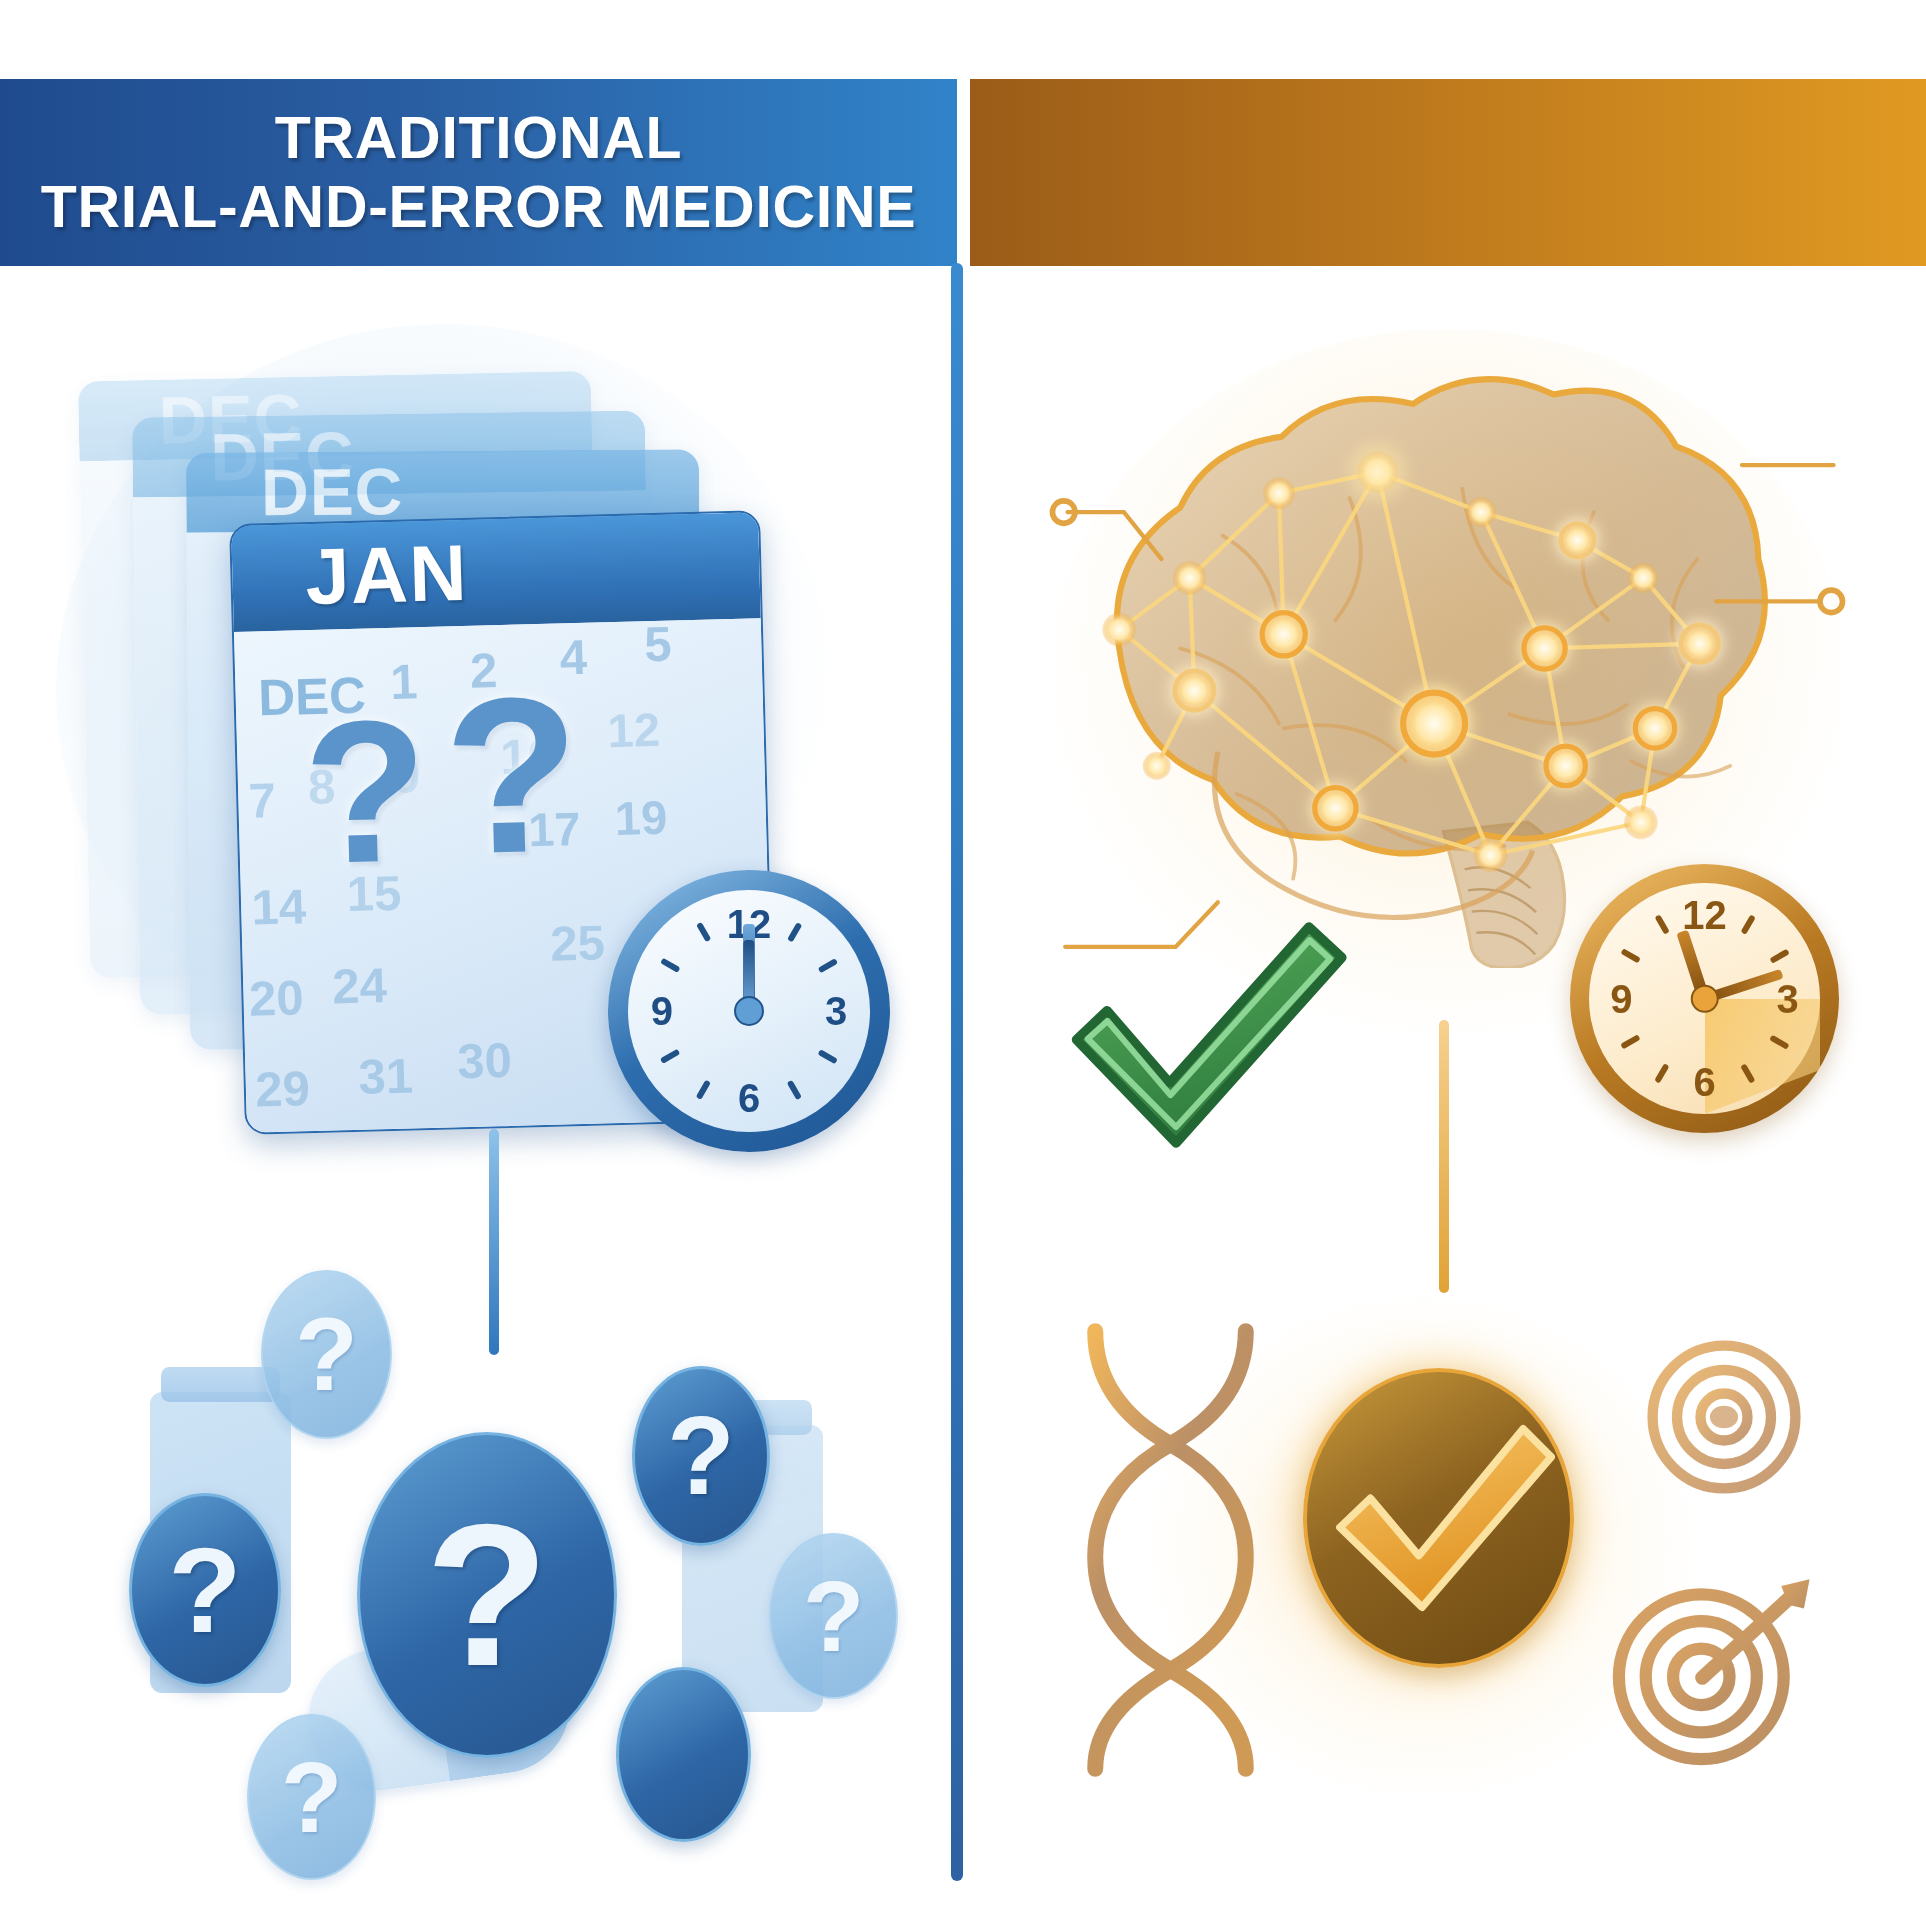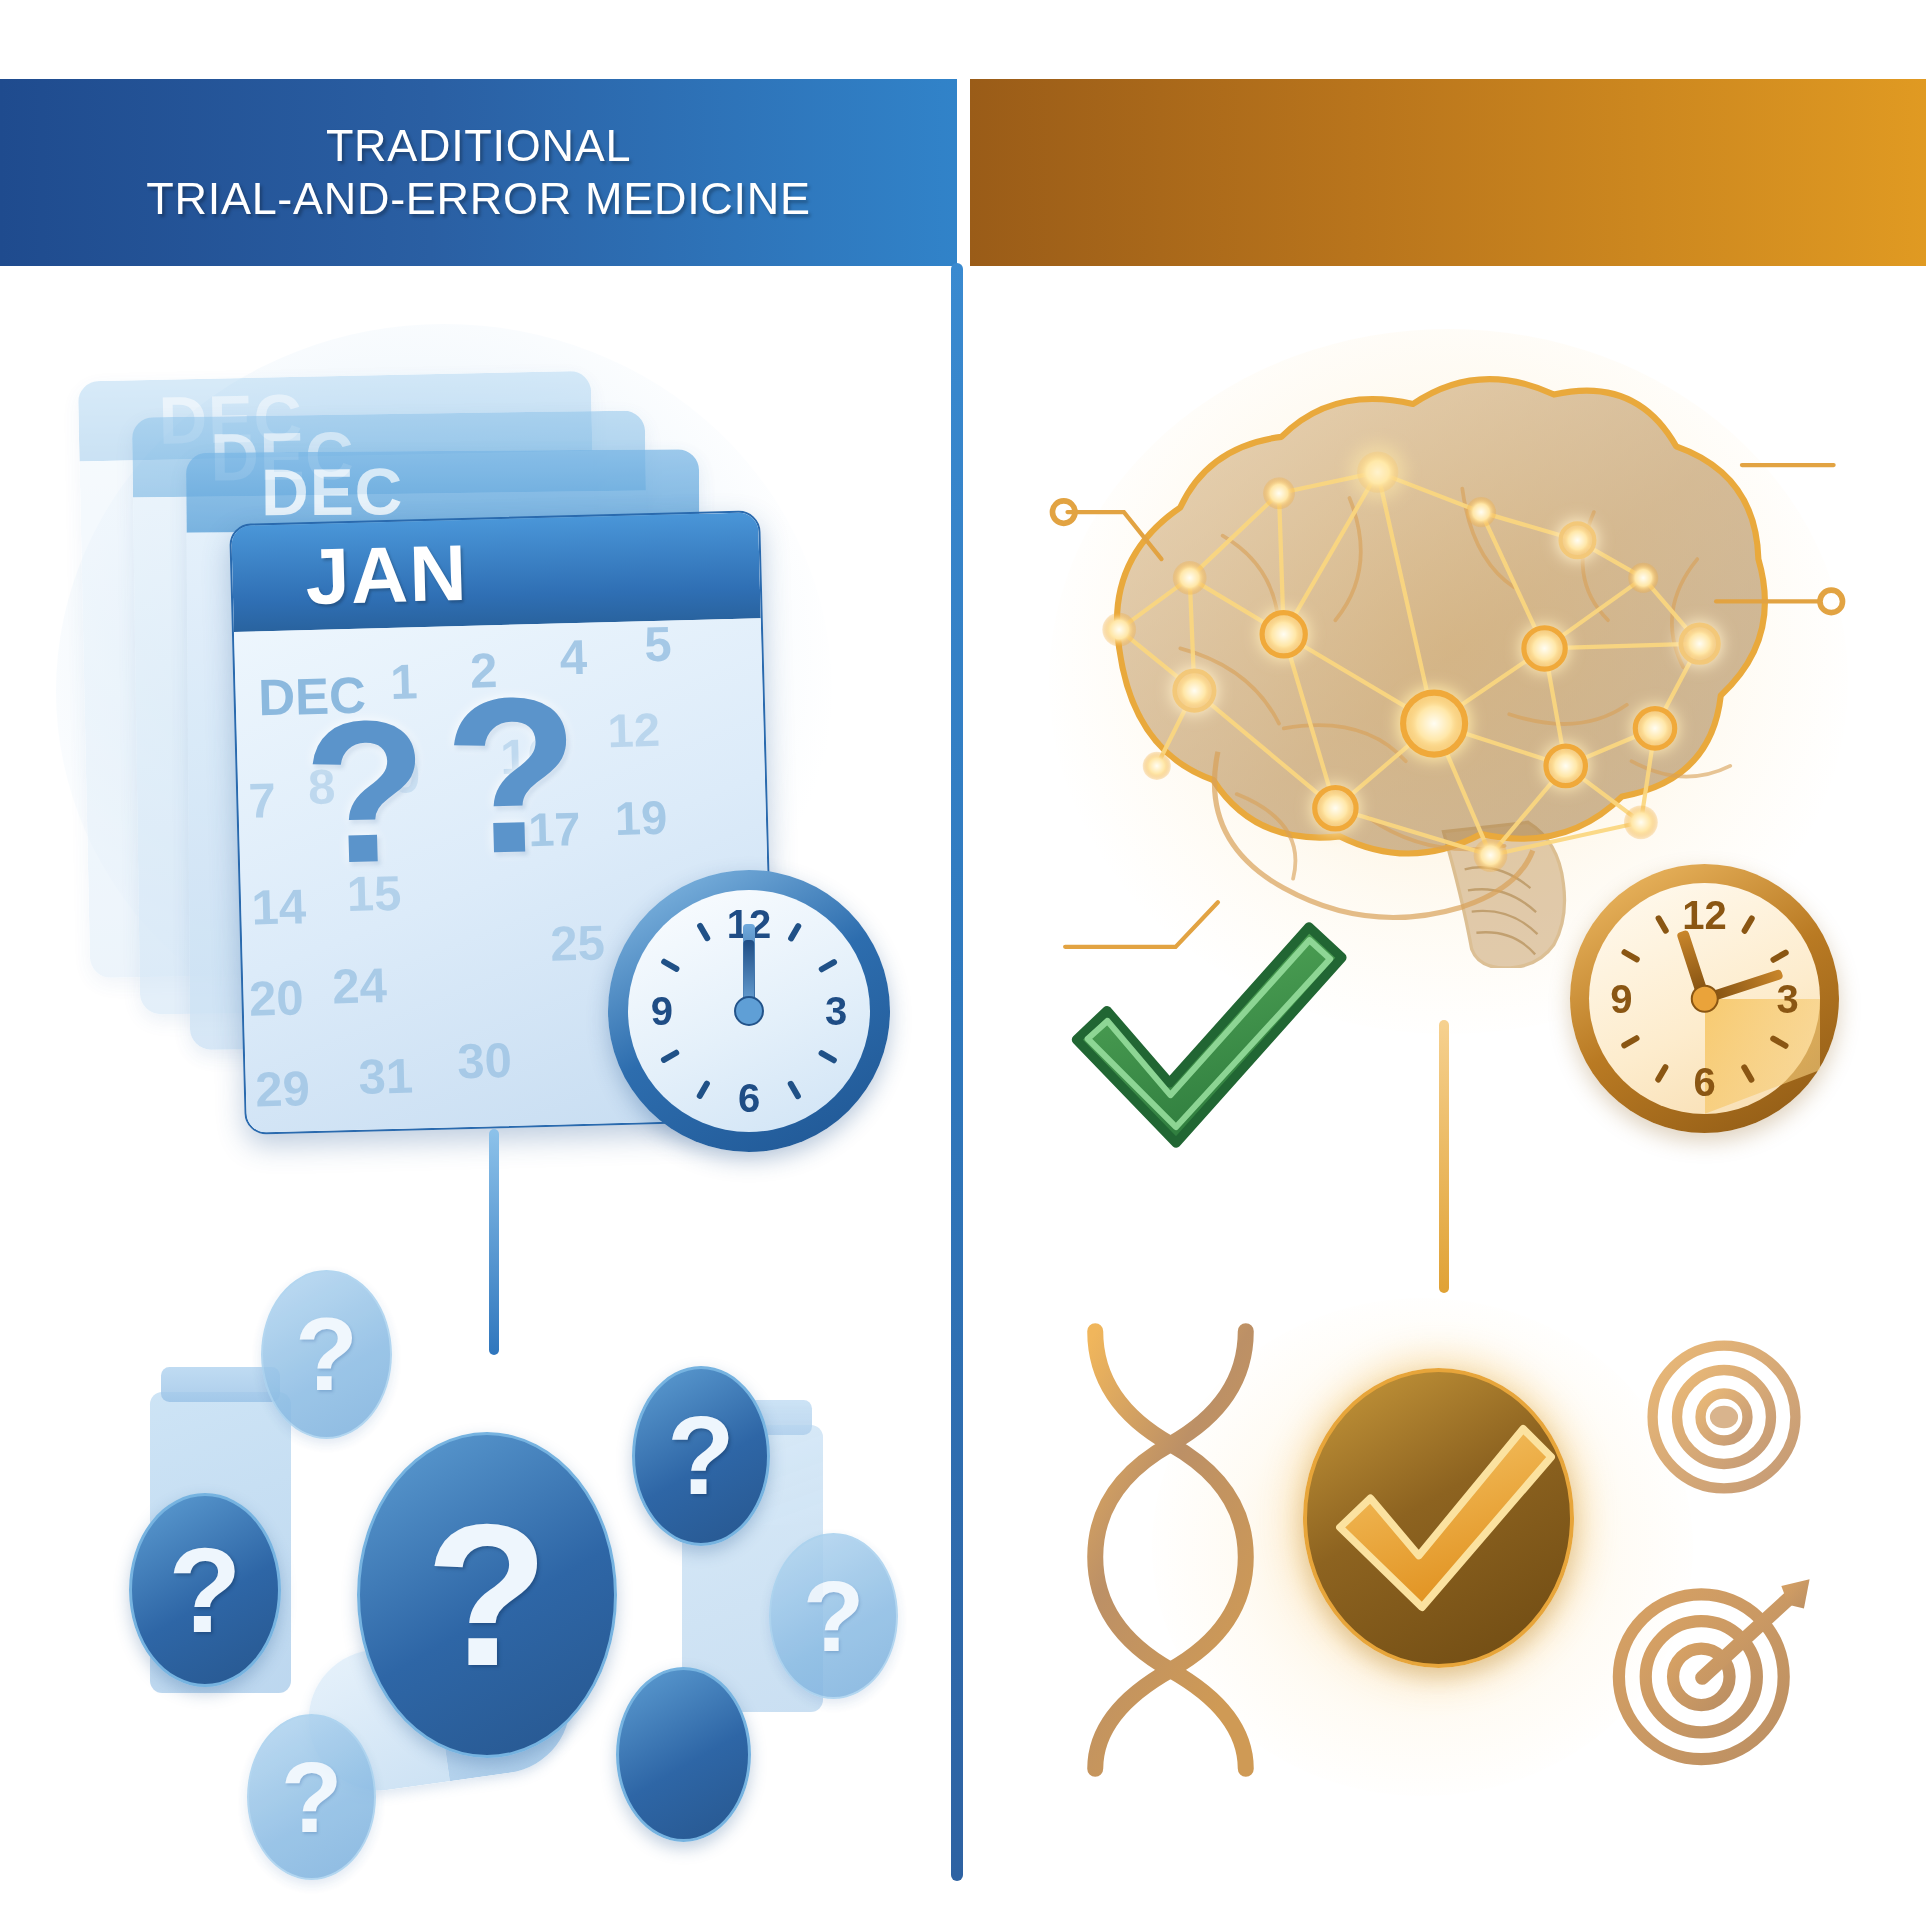--- a/index.html
+++ b/index.html
@@ -3,21 +3,21 @@
 <meta charset="utf-8">
 <style>
   html,body{margin:0;padding:0;background:#fff;}
   body{width:1926px;height:1926px;font-family:"Liberation Sans",sans-serif;overflow:hidden;}
   #stage{position:relative;width:1926px;height:1926px;background:#ffffff;}
 
   
   .banner{position:absolute;top:79px;height:187px;display:flex;align-items:center;justify-content:center;text-align:center;}
   .banner-left{left:0;width:957px;background:linear-gradient(90deg,#1f4b8e 0%,#2a5fa3 45%,#3183c9 100%);}
   .banner-right{left:970px;width:956px;background:linear-gradient(90deg,#9a5c18 0%,#b8741c 40%,#e09a22 100%);}
-  .banner h1{margin:0;color:#ffffff;font-weight:normal;font-size:45px;line-height:1.16;letter-spacing:0.7px;
+  .banner h1{margin:0;color:#ffffff;font-weight:bold;font-size:59px;line-height:1.16;letter-spacing:0.7px;
     text-shadow:2.4px 2.8px 3.3px rgba(0,0,0,.28);}
 
   
   .divider{position:absolute;left:951px;top:263px;width:12.2px;height:1618px;border-radius:6.6px;
     background:linear-gradient(180deg,#3a8ad0 0%,#2f79be 45%,#2e62a2 100%);}
 
   
   .glow-left{position:absolute;left:56px;top:324px;width:776px;height:734px;border-radius:50%;
     background:radial-gradient(ellipse at 45% 45%, rgba(175,210,240,.50) 0%, rgba(200,225,245,.22) 45%, rgba(255,255,255,0) 72%);}
   .glow-right{position:absolute;left:1049px;top:329px;width:799px;height:705px;border-radius:50%;

